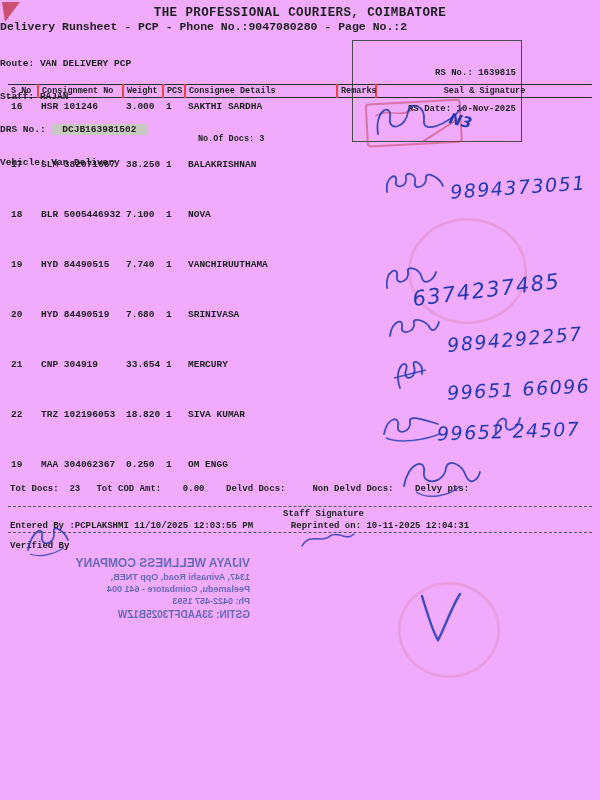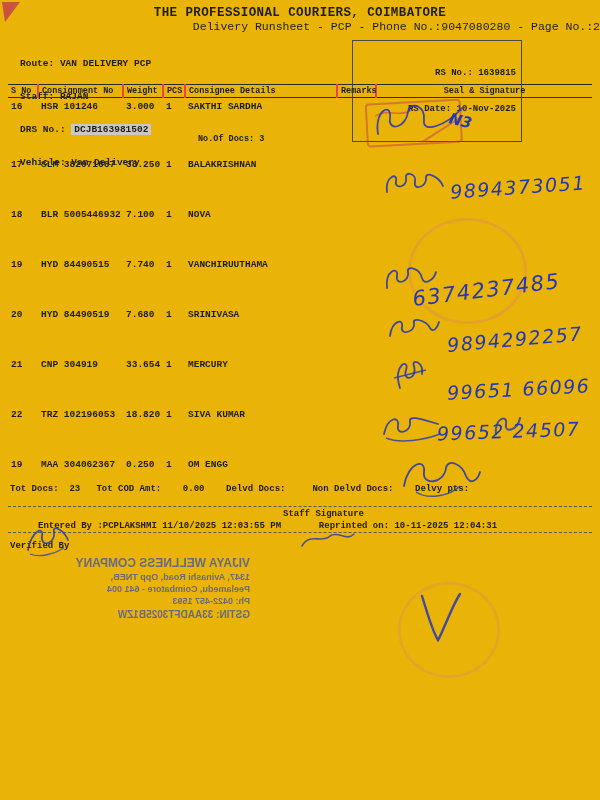--- a/index.html
+++ b/index.html
@@ -1,39 +1,39 @@
 <!DOCTYPE html>
 <html><head>
 <meta charset="utf-8">
 <style>
   html,body{margin:0;padding:0;background:#e8e6e1;}
-  .page{position:relative;width:600px;height:800px;background:#eab308;overflow:hidden;
+  .page{position:relative;width:600px;height:800px;background:#f0abfc;overflow:hidden;
         font-family:"Liberation Mono",monospace;color:#1e1e1e;}
   .company{position:absolute;top:6px;left:0;width:100%;text-align:center;
            font-size:12.5px;font-weight:700;letter-spacing:.4px;white-space:pre;}
-  .doc-title{position:absolute;top:20px;left:0;width:100%;text-align:right;
-             font-size:11.5px;font-weight:400;white-space:pre;}
-  .meta{position:absolute;top:36px;left:20px;font-size:9.5px;line-height:11px;font-weight:600;white-space:pre;}
+  .doc-title{position:absolute;top:20px;left:0;width:100%;text-align:left;
+             font-size:11.5px;font-weight:700;white-space:pre;}
+  .meta{position:absolute;top:36px;left:0;font-size:9.5px;line-height:11px;font-weight:600;white-space:pre;}
   .meta div{margin:0;}
-  .drs-hi{background:#c9c8c2;padding:0 3px;}
+  .drs-hi{background:#c9c8c2;padding:0 11px;}
   .rs-box{position:absolute;left:352px;top:40px;width:158px;border:1px solid #4a4a4a;
           font-size:9px;line-height:12px;padding:2px 5px;font-weight:600;white-space:pre;text-align:right;}
   table{position:absolute;top:84px;left:8px;width:584px;border-collapse:collapse;table-layout:fixed;}
   thead th{font-size:8.5px;font-weight:700;text-align:left;padding:1px 3px;
            border-top:1.5px solid #2b2b2b;border-bottom:1.5px solid #2b2b2b;white-space:pre;}
   thead th + th{border-left:2px solid #ef4444;}
   thead th.c{text-align:center;}
   tbody td{font-size:9.5px;font-weight:600;vertical-align:top;padding:3px 3px 0 3px;white-space:pre;}
   tbody tr{height:50px;}
   tbody tr.r16{height:58px;margin-top:40px;}
   .docs-note{margin-top:22px;margin-left:10px;font-size:8.5px;font-weight:600;}
   .dash{position:absolute;left:8px;width:584px;border-top:1px dashed #5a5a5a;height:0;}
   .d1{top:506px;} .d2{top:532px;}
   .totals{position:absolute;top:484px;left:10px;font-size:9px;font-weight:700;white-space:pre;}
-  .entered{position:absolute;top:521px;left:10px;font-size:9px;font-weight:700;white-space:pre;margin-left:28px;}
+  .entered{position:absolute;top:521px;left:10px;font-size:9px;font-weight:700;white-space:pre;}
   .verify-left{position:absolute;top:541px;left:10px;font-size:9px;font-weight:700;}
   .verify-right{position:absolute;top:509px;left:283px;font-size:9px;font-weight:700;}
   .bleed{position:absolute;top:556px;left:12px;width:238px;transform:scaleX(-1);
          font-family:"Liberation Sans",sans-serif;color:#4456a6;opacity:.78;font-weight:700;
          filter:blur(.3px);line-height:12px;}
   .bleed .l1{font-size:12px;line-height:15px;}
   .bleed .l2,.bleed .l3,.bleed .l4{font-size:9px;}
   .bleed .l5{font-size:10px;margin-top:2px;}
   .ov{position:absolute;pointer-events:none;}
   .ph{position:absolute;pointer-events:none;color:#2438b5;font-family:"DejaVu Sans",sans-serif;

